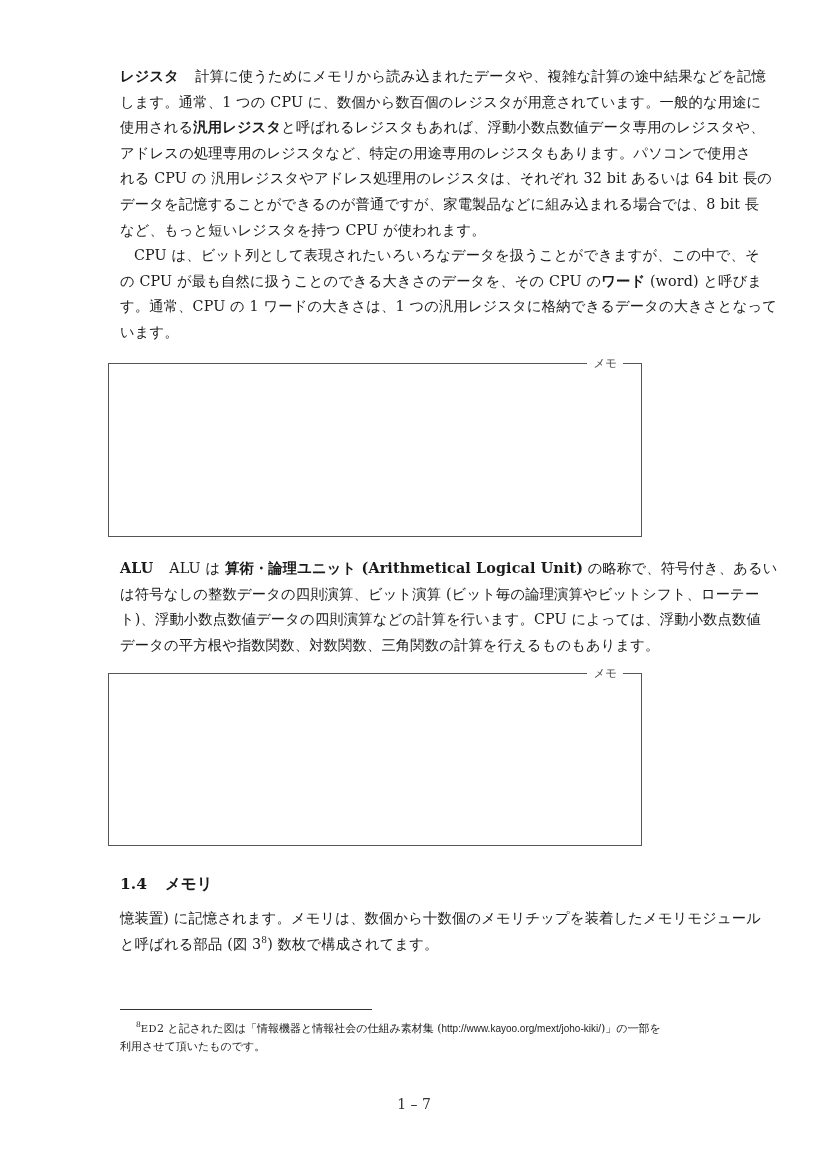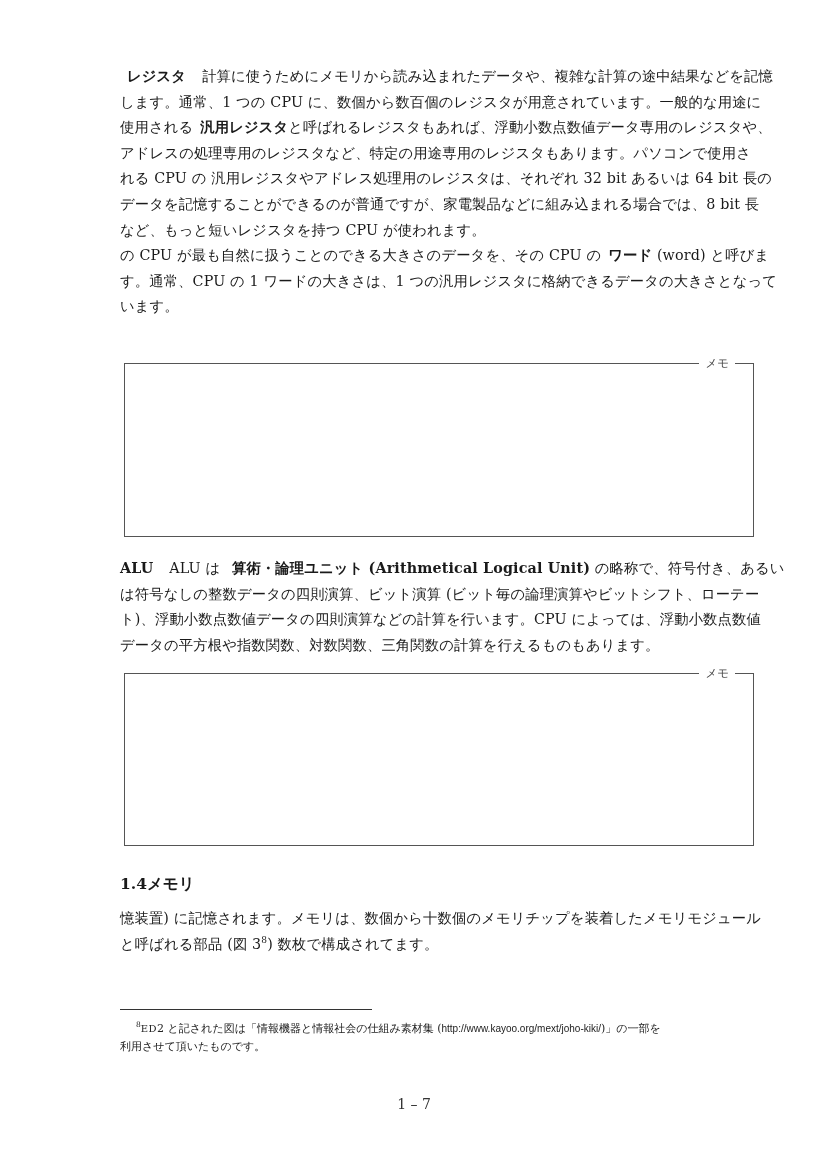--- a/index.html
+++ b/index.html
@@ -7,39 +7,39 @@
       width: 828px; height: 1169px; position: relative; overflow: hidden;
       font-family: "DejaVu Serif", "Liberation Serif", serif;
       color: #1a1a1a;
     }
     .para {
       font-size: 14.3px; line-height: 25.6px; margin: 0; text-align: justify;
       letter-spacing: 0.15px;
     }
     .para .line { display: block; white-space: nowrap; text-align-last: justify; }
     .para .line.last { text-align-last: left; }
-    .b { font-weight: bold; font-family: "DejaVu Sans", "Liberation Sans", sans-serif; margin-left: 7px; }
+    .b { font-weight: bold; font-family: "DejaVu Sans", "Liberation Sans", sans-serif; }
     .bs { font-weight: bold; }
     .indent { padding-left: 14px; }
 
     .memo {
-      position: absolute; left: 124px; width: 630px;
+      position: absolute; left: 108px; width: 534px;
       border: 1.5px solid #555555; box-sizing: border-box;
     }
     .memo-label {
       position: absolute; right: 18px; top: -9px; background: #ffffff;
       padding: 0 6px; font-size: 11.5px; color: #444444; line-height: 16px;
       font-family: "DejaVu Sans", "Liberation Sans", sans-serif;
     }
 
     .abs { position: absolute; left: 120px; width: 630px; }
     .section-heading {
       font-size: 15.5px; font-weight: bold; margin: 0; line-height: 22px;
     }
-    .section-heading .num { }
+    .section-heading .num { margin-right: 18px; }
     .section-heading .title { font-family: "DejaVu Sans", "Liberation Sans", sans-serif; }
 
     .fn-rule { position: absolute; left: 120px; top: 1009px; width: 252px; height: 0; border-top: 1px solid #333; }
     .footnote {
       position: absolute; left: 120px; top: 1016px; width: 630px;
       font-size: 11px; line-height: 18px; color: #222;
     }
     .footnote .mark { font-size: 7.5px; vertical-align: super; margin-left: 16px; }
     .footnote .sc { font-size: 10px; letter-spacing: 0.5px; }
     .mono { font-family: Liberation Sans, sans-serif; font-size: 10px; }
@@ -63,20 +63,21 @@
     </span>
     <span class="line">アドレスの処理専用のレジスタなど、特定の用途専用のレジスタもあります。パソコンで使用さ</span>
     <span class="line">れる CPU の 汎用レジスタやアドレス処理用のレジスタは、それぞれ 32 bit あるいは 64 bit 長の</span>
     <span class="line">データを記憶することができるのが普通ですが、家電製品などに組み込まれる場合では、8 bit 長</span>
     <span class="line last">など、もっと短いレジスタを持つ CPU が使われます。</span>
   </p>
 </div>
 
 <div class="abs" style="top:243px;">
   <p class="para">
+    <span class="line indent">CPU は、ビット列として表現されたいろいろなデータを扱うことができますが、この中で、そ</span>
     <span class="line">
       <span>の CPU が最も自然に扱うことのできる大きさのデータを、その CPU の</span><span class="b">ワード</span><span> (word) と呼びま</span>
     </span>
     <span class="line">す。通常、CPU の 1 ワードの大きさは、1 つの汎用レジスタに格納できるデータの大きさとなって</span>
     <span class="line last">います。</span>
   </p>
 </div>
 
 <div class="memo" style="top:363px;height:174px;">
   <span class="memo-label">メモ</span>

